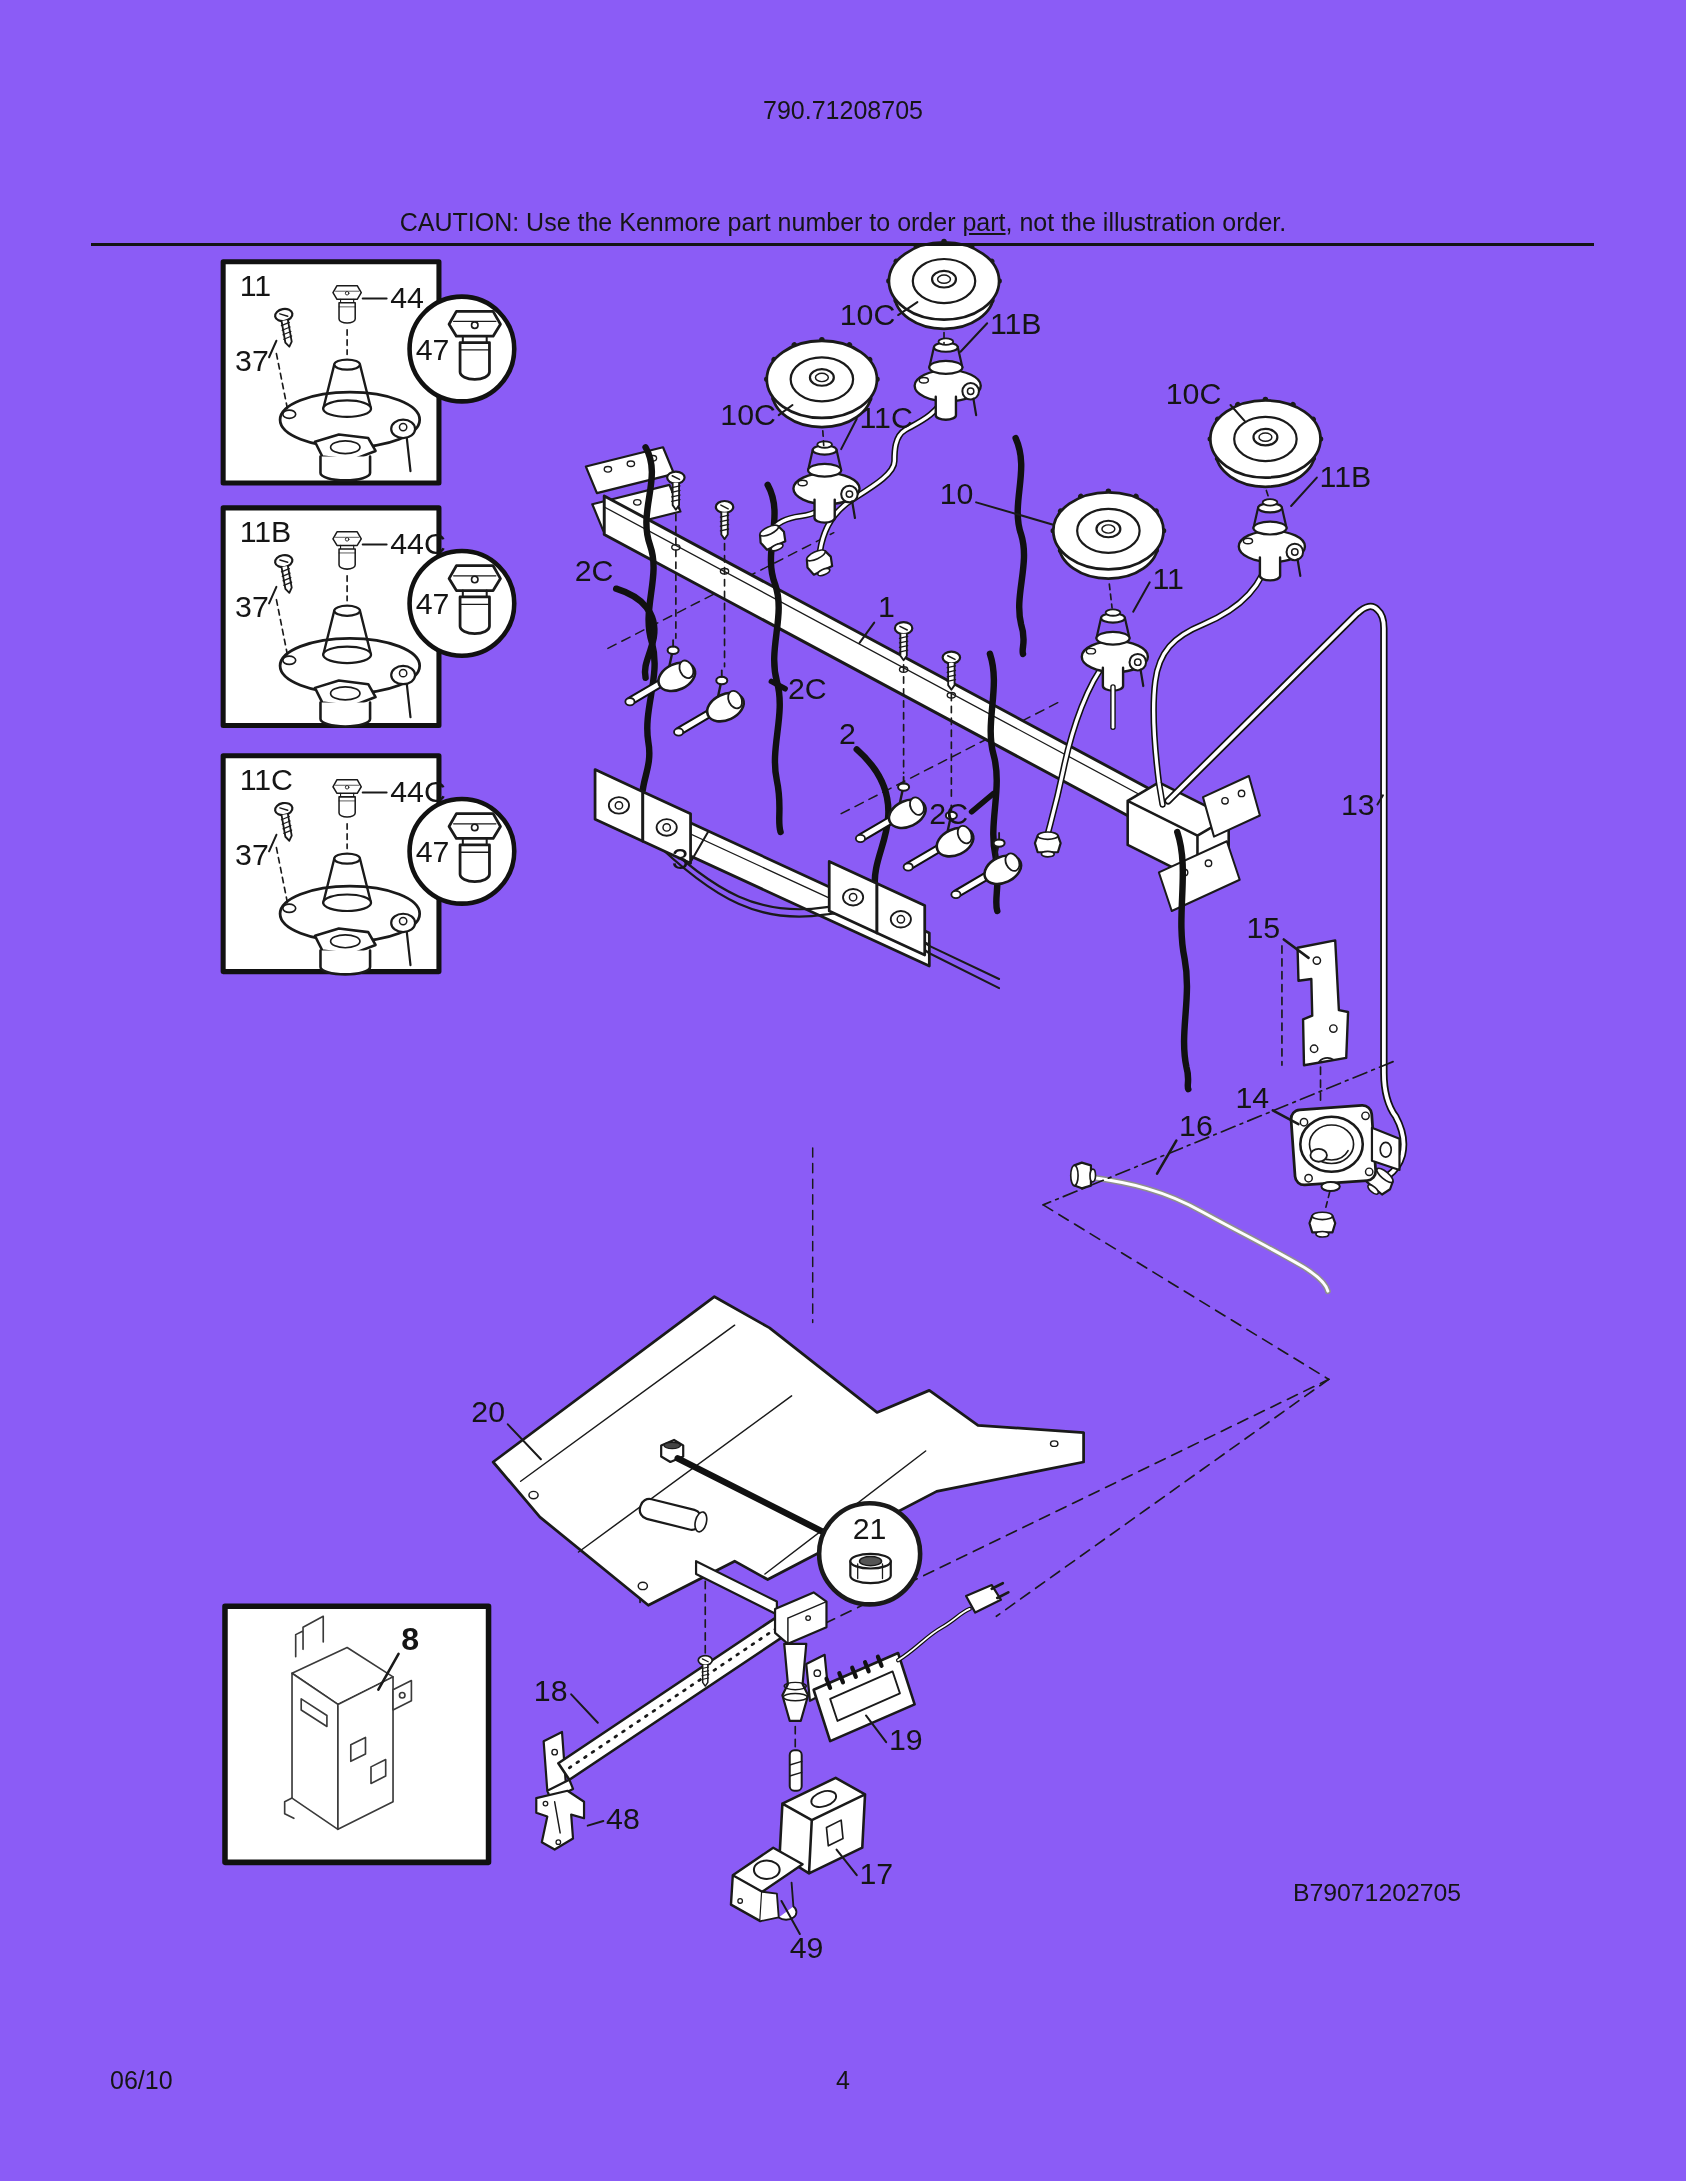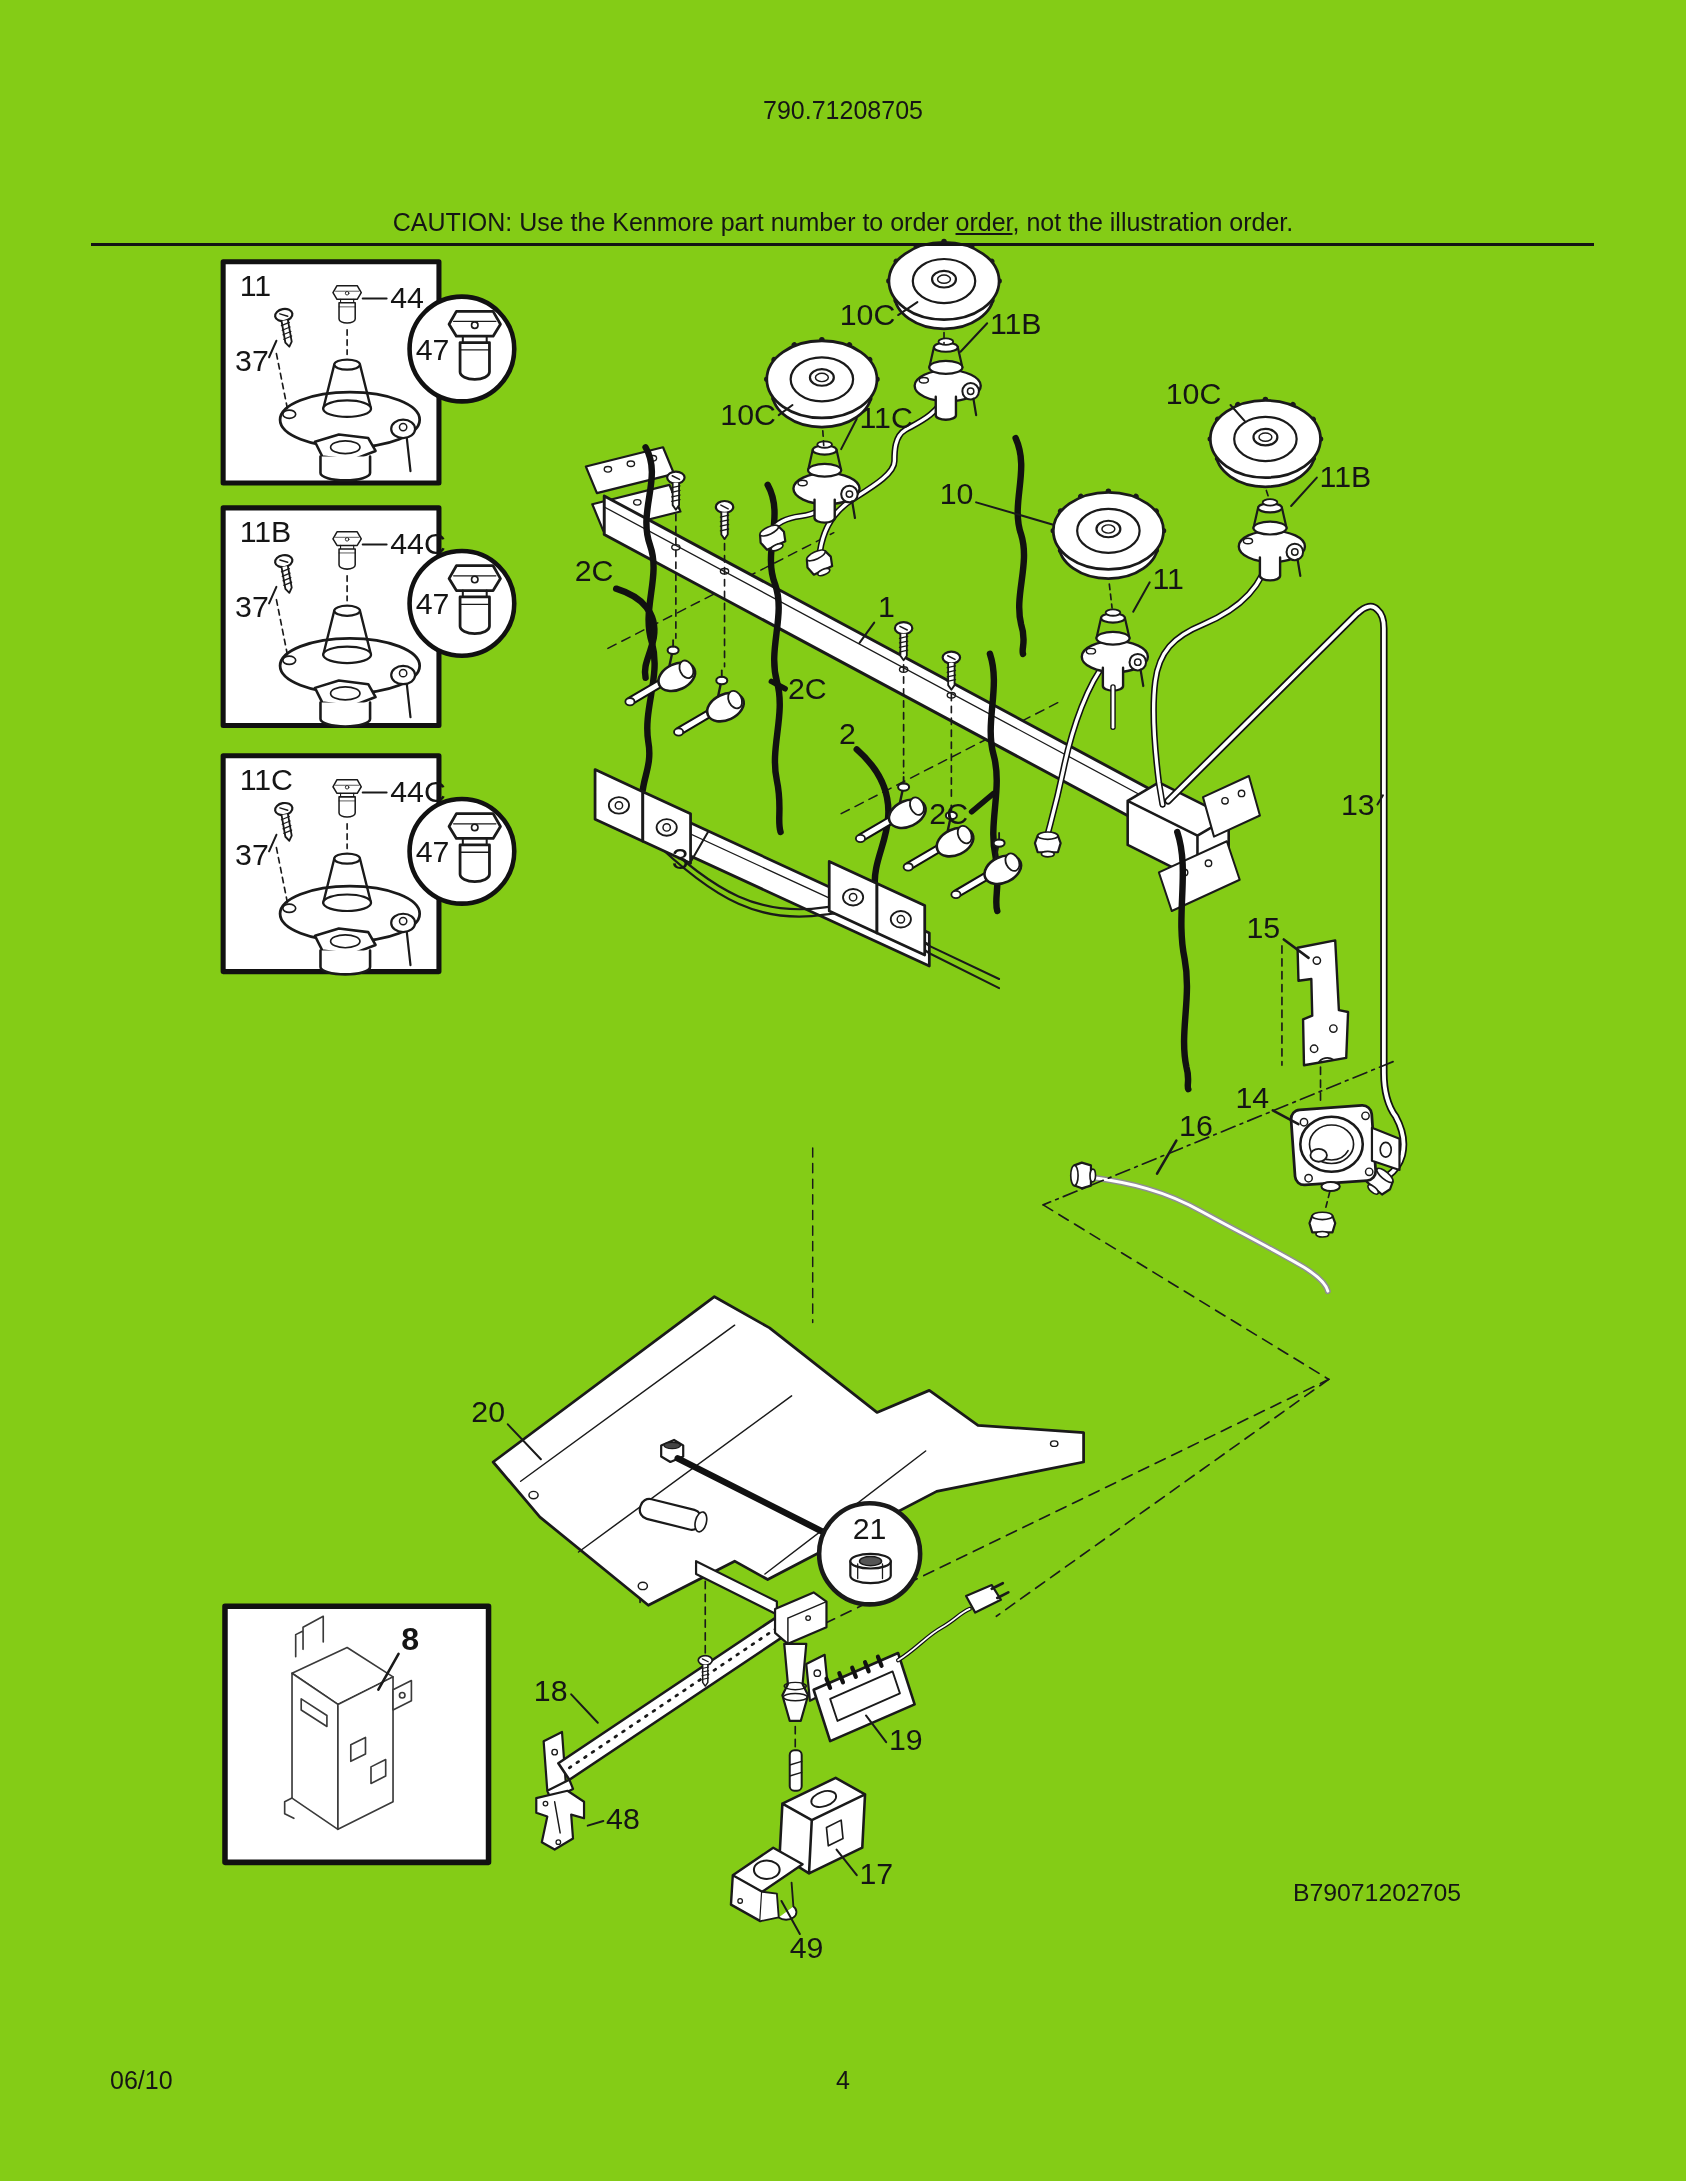--- a/index.html
+++ b/index.html
@@ -1,37 +1,37 @@
 <!DOCTYPE html>
 <html style="font-size:14.7px"><head>
 <meta charset="utf-8">
 <style>
   html,body{margin:0;padding:0;background:#fff;}
-  #page{position:relative;width:1686px;height:2182px;background:#84cc16;overflow:hidden;
+  #page{position:relative;width:1686px;height:2182px;background:#8b5cf6;overflow:hidden;
         font-family:"Liberation Sans", sans-serif;color:#151515;}
   .hdr{position:absolute;left:0;width:100%;text-align:center;}
   #model-number{top:96px;font-size:25px;}
   #page-title{top:162px;font-size:27.5px;font-weight:bold;letter-spacing:0.5px;}
   #caution-line{top:208px;font-size:25px;}
   #caution-line .u{text-decoration:underline;}
   #header-rule{position:absolute;left:91px;top:243px;width:1503px;height:2.8px;background:#141414;}
   .ftr{position:absolute;top:2066px;font-size:25px;}
   #footer-date{left:110px;}
   #footer-page{left:0;width:100%;text-align:center;}
   svg text{font-family:"Liberation Sans", sans-serif;font-size:33px;fill:#151515;}
   svg text.small{font-size:27px;}
   svg text.bold{font-weight:bold;font-size:35px;}
 </style>
 </head>
 <body>
 
 <div id="page">
 
   <div id="model-number" class="hdr">790.71208705</div>
-  <div id="caution-line" class="hdr"><span>CAUTION: Use the Kenmore part number to order </span><span class="u">order</span><span>, not the illustration order.</span></div>
+  <div id="caution-line" class="hdr"><span>CAUTION: Use the Kenmore part number to order </span><span class="u">part</span><span>, not the illustration order.</span></div>
   <div id="header-rule"></div>
 
   <svg width="1686" height="2182" viewBox="0 0 1836 2376" fill="none" stroke-linecap="round" stroke-linejoin="round">
     <defs>
       <g id="screwV">
         <ellipse cx="0" cy="0" rx="9.5" ry="6.5" fill="#fff" stroke="#1a1a1a" stroke-width="2.4"></ellipse>
         <path d="M-4,-2 L4,2" stroke="#1a1a1a" stroke-width="1.6"></path>
         <path d="M-3.5,6 L-3.5,30 L0,35 L3.5,30 L3.5,6" fill="#fff" stroke="#1a1a1a" stroke-width="2"></path>
         <path d="M-4.5,11 L4.5,9 M-4.5,16 L4.5,14 M-4.5,21 L4.5,19 M-4.5,26 L4.5,24" stroke="#1a1a1a" stroke-width="1.4"></path>
       </g>

